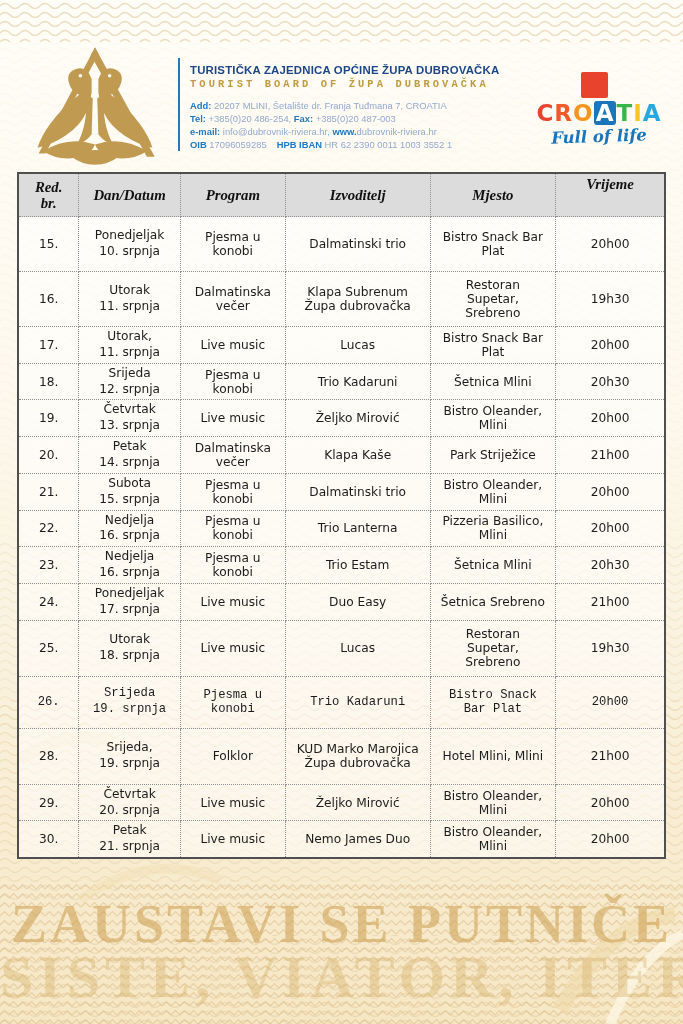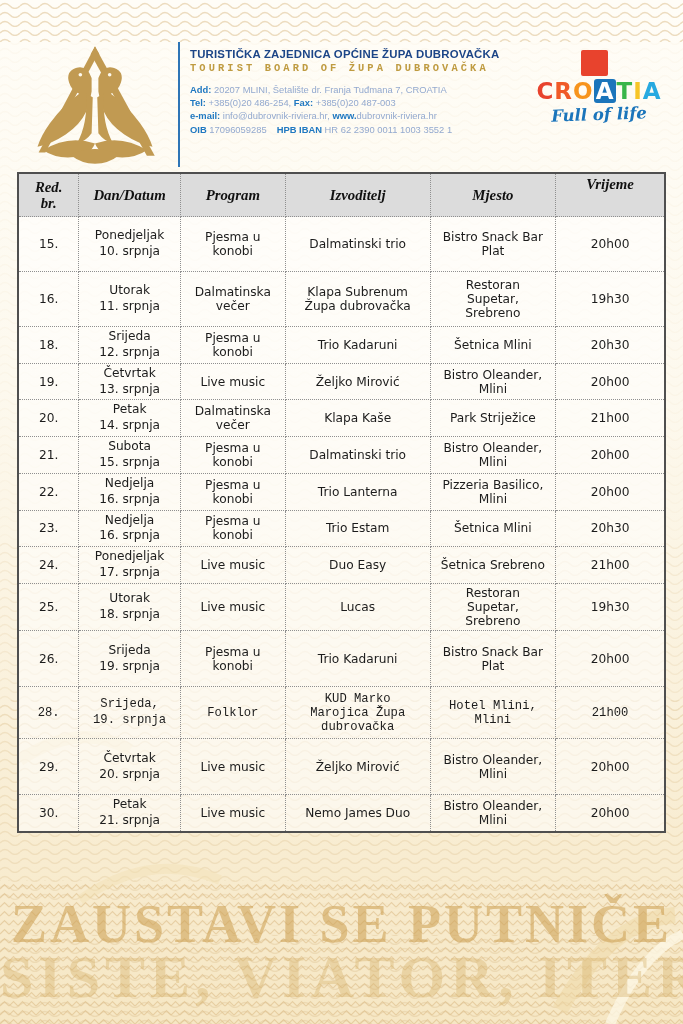--- a/index.html
+++ b/index.html
@@ -11,21 +11,21 @@
     background:linear-gradient(180deg,#fffdf7 0%,#fdf9ee 38%,#faf1dc 68%,#f6e7c4 100%);
     font-family:"Liberation Sans",sans-serif;
   }
   .bg-svg{position:absolute;inset:0;z-index:0;}
   
   .watermark{position:absolute;left:0;width:100%;text-align:center;z-index:1;
     font-family:"Liberation Serif",serif;font-weight:bold;white-space:nowrap;}
   .wm1{top:893px;font-size:54px;letter-spacing:3px;color:rgba(206,163,88,0.60);}
   .wm2{top:943px;font-size:60px;letter-spacing:5px;color:rgba(214,176,106,0.38);}
   
-  .letterhead{position:absolute;top:42px;left:22px;right:14px;height:125px;display:flex;z-index:2;}
+  .letterhead{position:absolute;top:42px;left:22px;right:14px;height:125px;display:flex;z-index:2;align-items:center;}
   .doves{width:146px;height:124px;flex:0 0 auto;margin-top:0;}
   .org-block{border-left:2px solid #2e75b6;margin-left:10px;padding:6px 0 0 10px;flex:1 1 auto;}
   .org-name{font-size:11.4px;font-weight:bold;color:#1c4587;letter-spacing:.2px;}
   .org-name-en{font-size:10.4px;font-weight:bold;color:#bf9b40;letter-spacing:3.1px;margin-top:2px;font-family:Liberation Mono, monospace;}
   .contact{margin-top:9px;font-size:9.4px;line-height:13.2px;color:#93a9cf;}
   .contact b{color:#1f78c1;}
   .contact .sep{display:inline-block;width:10px;}
   
   .croatia{flex:0 0 auto;width:140px;text-align:center;padding-top:8px;}
   .croatia-square{width:27px;height:26px;margin:0 auto 2px 52px;border-radius:2px;}
@@ -158,20 +158,31 @@
     <td class="c-date">
       <span class="day">Utorak</span>
       <span class="date">11. srpnja</span>
     </td>
     <td class="c-prog">Dalmatinska večer</td>
     <td class="c-perf">Klapa Subrenum Župa dubrovačka</td>
     <td class="c-place">Restoran Supetar, Srebreno</td>
     <td class="c-time">19h30</td>
   </tr>
 
+  <tr>
+    <td class="c-num">17.</td>
+    <td class="c-date">
+      <span class="day">Utorak,</span>
+      <span class="date">11. srpnja</span>
+    </td>
+    <td class="c-prog">Live music</td>
+    <td class="c-perf">Lucas</td>
+    <td class="c-place">Bistro Snack Bar Plat</td>
+    <td class="c-time">20h00</td>
+  </tr>
 
   <tr>
     <td class="c-num">18.</td>
     <td class="c-date">
       <span class="day">Srijeda</span>
       <span class="date">12. srpnja</span>
     </td>
     <td class="c-prog">Pjesma u konobi</td>
     <td class="c-perf">Trio Kadaruni</td>
     <td class="c-place">Šetnica Mlini</td>

